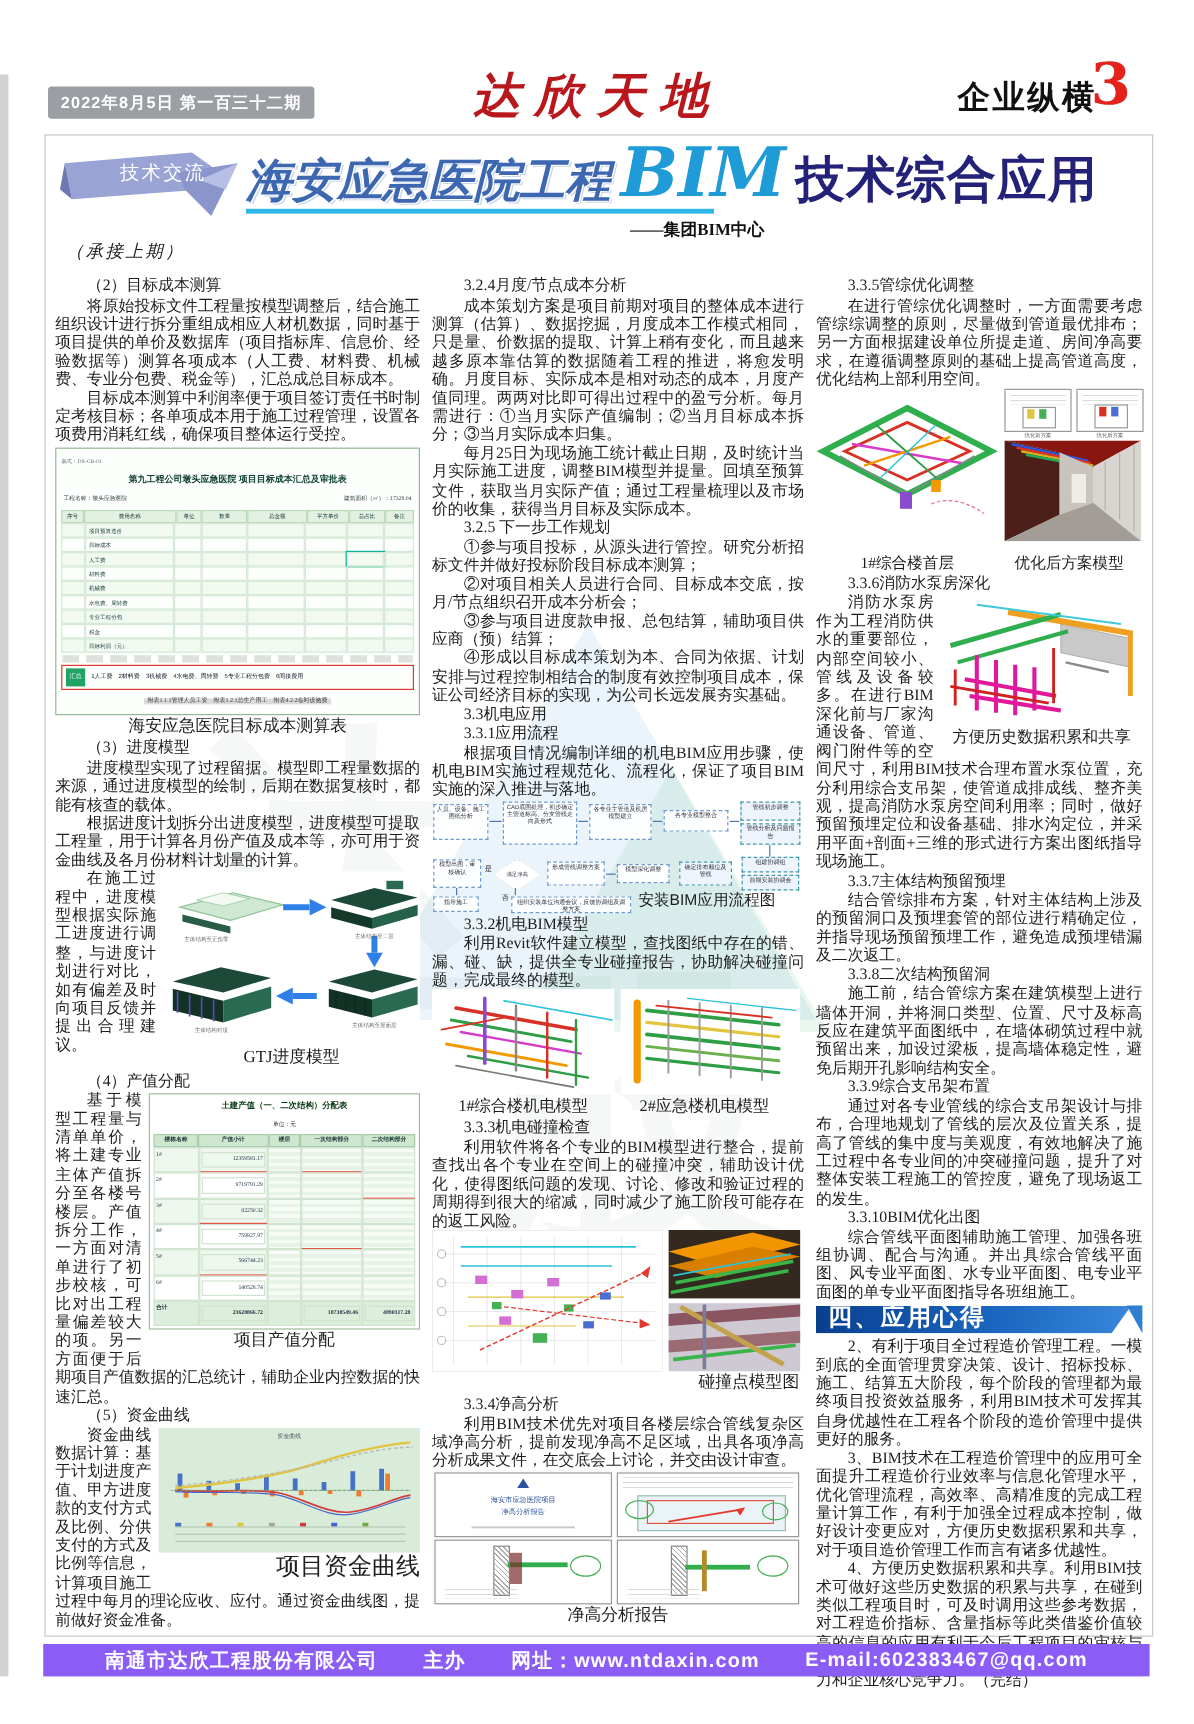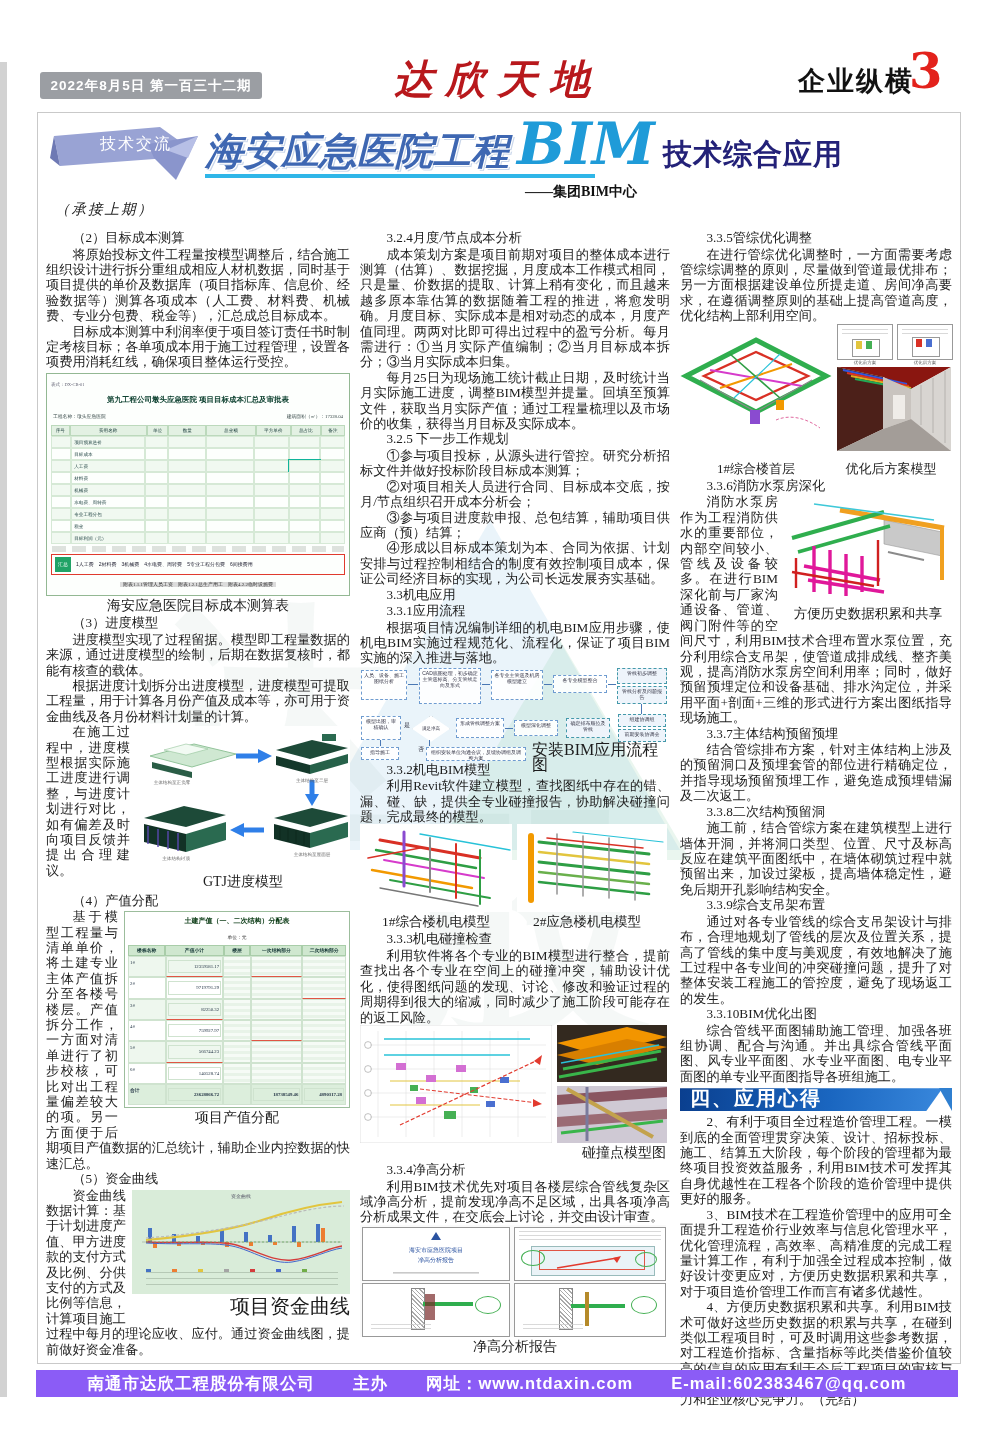--- a/index.html
+++ b/index.html
@@ -28,21 +28,21 @@
   .badge-wrap{left:48px;top:124px;}
   .badge-text{position:absolute;left:18px;top:10px;color:#fff;font-family:"Liberation Sans",sans-serif;
               font-weight:normal;font-size:16px;letter-spacing:2px;margin-left:34px;}
   .continued{left:55px;top:200px;font-size:14.5px;font-style:italic;letter-spacing:2px;}
   
   .titleblock{left:195px;top:118px;width:745px;}
   .trow{display:flex;align-items:baseline;justify-content:flex-start;gap:8px;padding-left:10px;}
   .t1{font-family:"Liberation Sans",sans-serif;font-weight:bold;font-style:italic;font-size:38px;color:#3e67b2;
       text-shadow:1px 1px 0 #fff,2px 2px 0 #c9d6ea;}
   .t2{font-family:"DejaVu Serif",serif;font-weight:bold;font-style:italic;font-size:57px;color:#1f9bd8;line-height:.9;}
-  .t3{font-family:"Liberation Sans",sans-serif;font-weight:bold;font-size:29px;color:#232178;letter-spacing:1px;}
+  .t3{font-family:"Liberation Sans",sans-serif;font-weight:bold;font-size:41px;color:#232178;letter-spacing:1px;}
   .t-underline{position:absolute;left:10px;top:56px;width:390px;height:4px;background:#2fb6e8;}
   .byline{margin:6px 0 0 330px;font-family:Liberation Serif, serif;font-weight:bold;font-size:14px;color:#111;}
   
   .cols{left:46px;top:230px;width:906px;display:flex;gap:10px;}
   .col{font-size:13.2px;line-height:15.4px;}
   .c1{width:304px;} .c2{width:310px;} .c3{width:272px;}
   .bp{text-align:justify;text-indent:2em;}
   .hd{text-indent:2em;line-height:16.5px;}
   .cap{font-size:13px;text-align:center;line-height:17px;margin:1px 0;}
   .fl-r{float:right;margin:2px 0 2px 6px;text-align:center;}
@@ -81,21 +81,21 @@
   
   .flow{position:relative;width:308px;height:94px;margin:2px 0 0 0;}
   .fb{position:absolute;border:1px dashed #6f9cd0;background:rgba(255,255,255,.9);font-size:5px;line-height:1.2;
       color:#334;text-align:center;padding:1px 2px;box-sizing:border-box;overflow:hidden;
       font-family:"Liberation Sans",sans-serif;}
   .fb2{border:1px dashed #49a;background:#eef4fb;}
   .fdia{position:absolute;border:1px dashed #888;background:#fff;clip-path:polygon(50% 0,100% 50%,50% 100%,0 50%);
         font-size:4.5px;display:flex;align-items:center;justify-content:center;color:#334;text-align:center;}
   .fln{position:absolute;background:#4a78b4;}
   .ftag{position:absolute;font-size:6px;color:#223;}
-  .flow-cap{position:absolute;left:172px;top:74px;font-size:16px;font-family:Liberation Serif, serif;}
+  .flow-cap{position:absolute;left:172px;top:74px;font-size:13px;font-family:Liberation Sans, sans-serif;}
   
   .banner{position:relative;height:23px;margin:4px 0 3px 0;}
   .banner-bar{position:absolute;left:0;top:0;width:100%;height:23px;
       background:linear-gradient(93deg,#0a3f8f 0%,#1a66c0 55%,#3b8ade 100%);
       clip-path:polygon(0 0,96.5% 0,90.5% 100%,0 100%);}
   .banner-tail{position:absolute;right:0;top:0;width:0;height:0;border-top:23px solid #2f7fd0;border-left:13px solid transparent;}
   .banner-text{position:absolute;left:10px;top:3px;color:#fff;font-family:"Liberation Sans",sans-serif;
                font-weight:bold;font-size:20px;letter-spacing:2px;}
   
   .footer{left:36px;top:1370px;width:922px;height:27px;background:#8b5cf6;display:flex;align-items:center;

